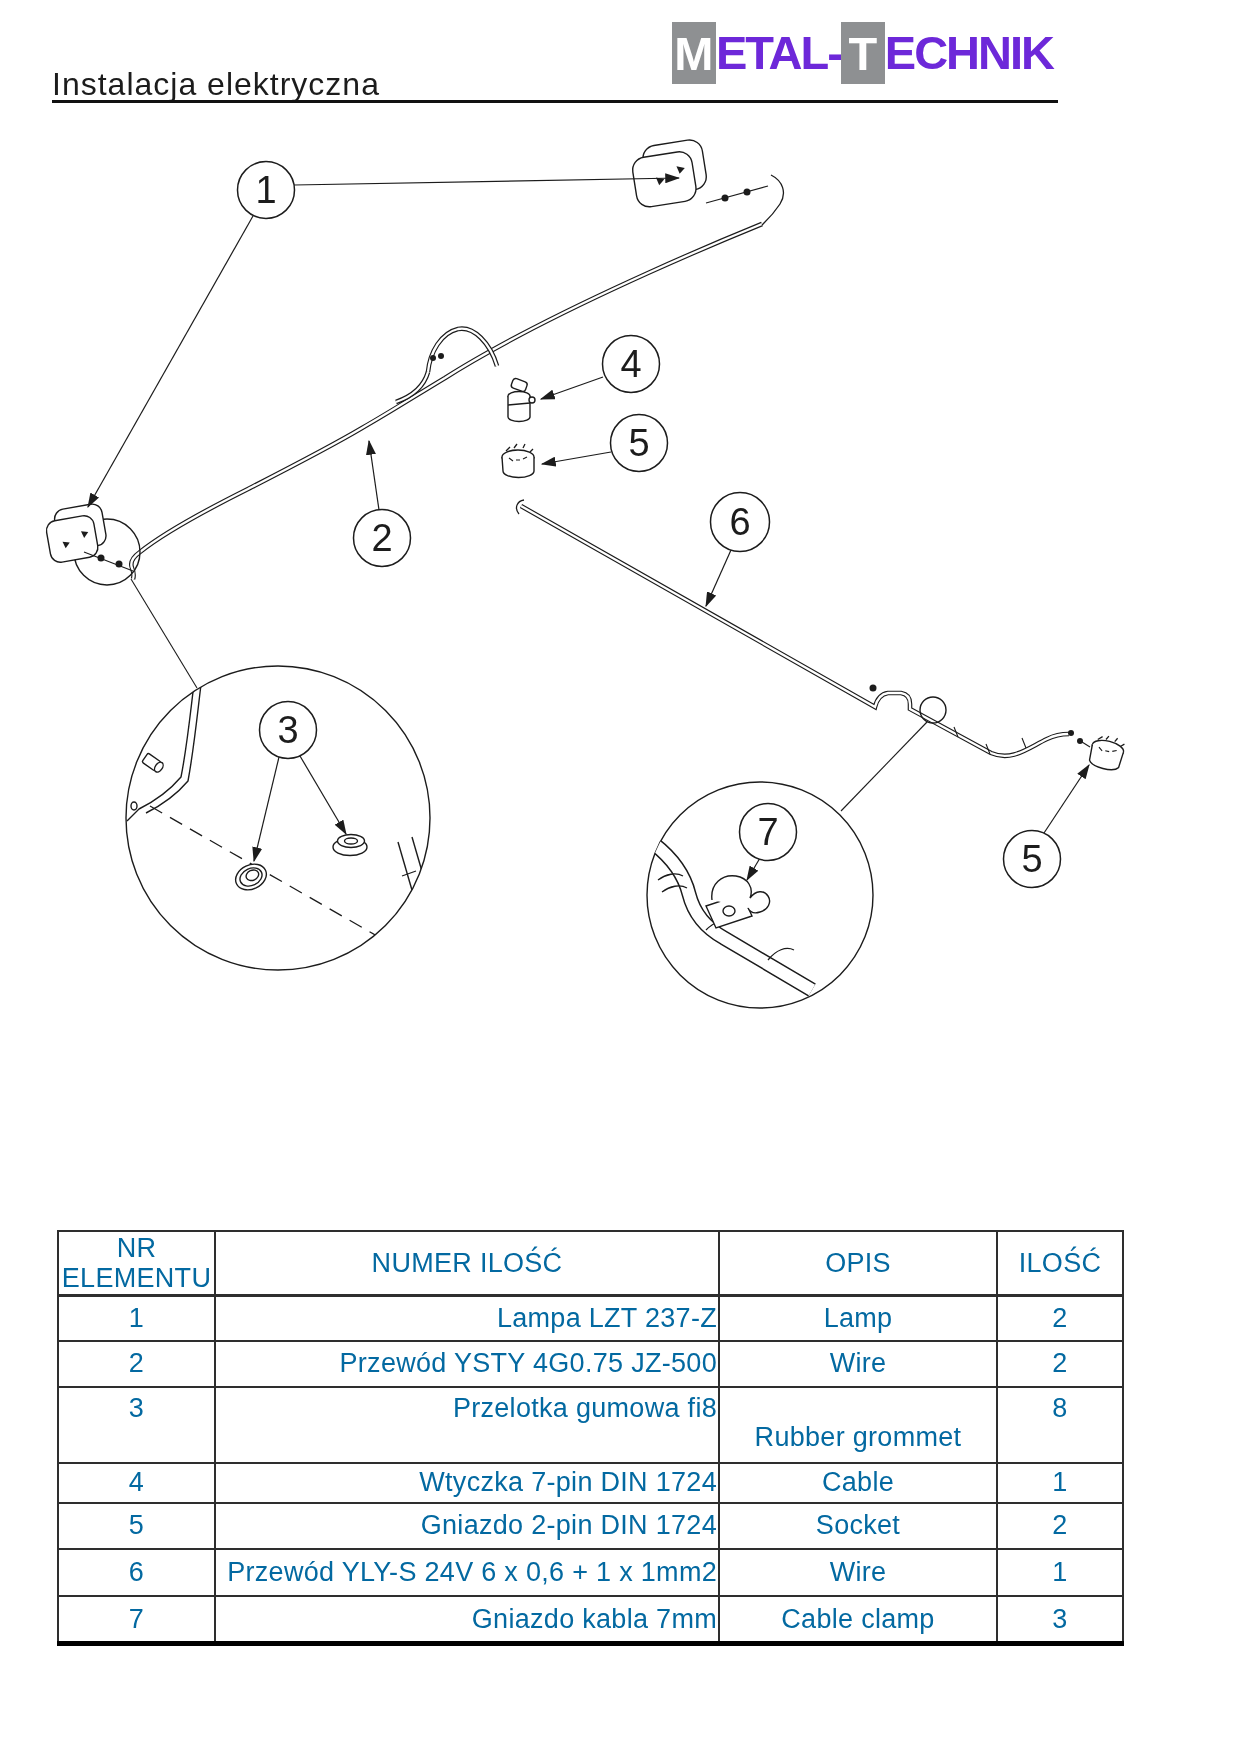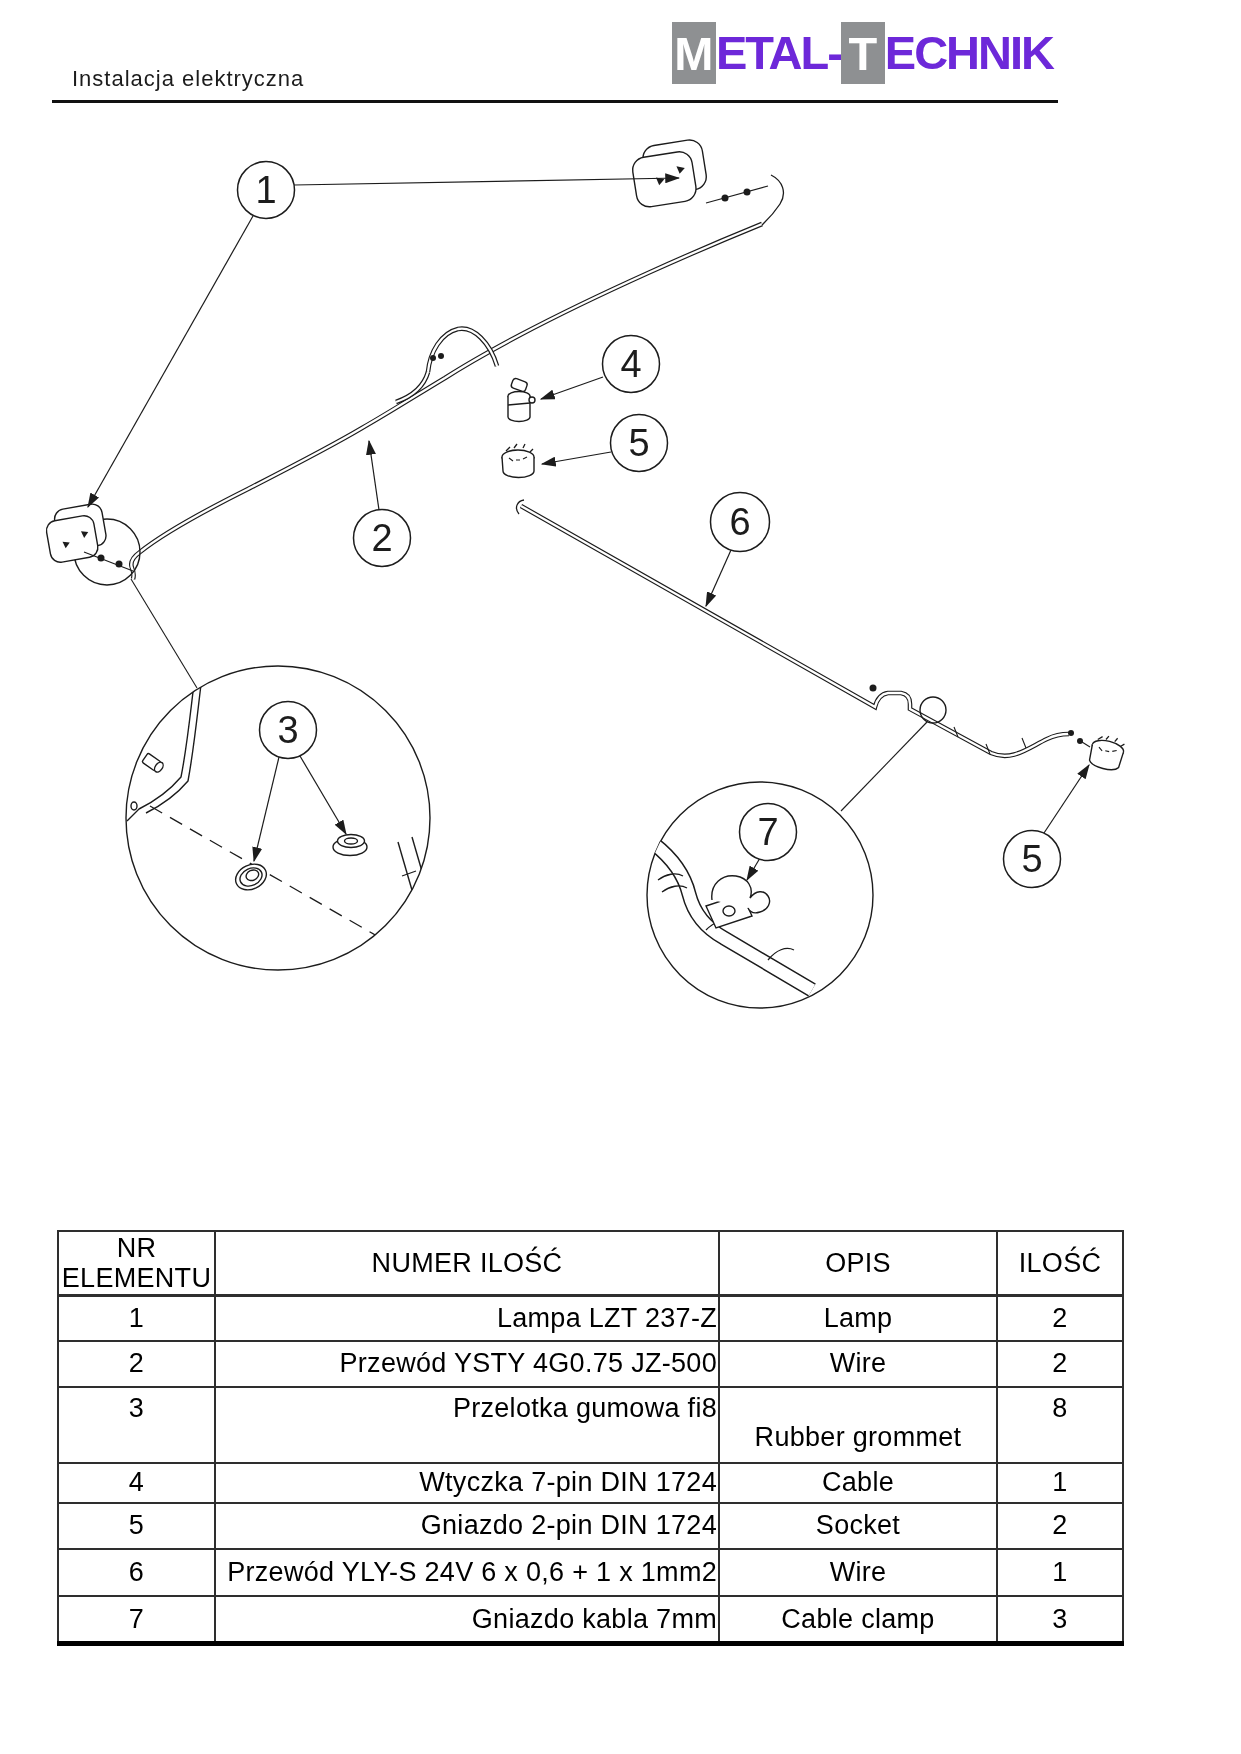--- a/index.html
+++ b/index.html
@@ -1,19 +1,19 @@
 <!DOCTYPE html>
 <html><head>
 <meta charset="utf-8">
 <style>
   html,body{margin:0;padding:0;background:#ffffff;}
   body{width:1241px;height:1754px;position:relative;font-family:"Liberation Sans",sans-serif;color:#1f1f1f;overflow:hidden;}
 
   
-  .page-title{position:absolute;left:52px;top:66px;font-size:22px;font-weight:400;letter-spacing:1px;color:#1c1c1c;margin-left:20px;}
+  .page-title{position:absolute;left:52px;top:66px;font-size:32px;font-weight:400;letter-spacing:1px;color:#1c1c1c;}
   .title-rule{position:absolute;left:52px;top:100px;width:1006px;height:3px;background:#111;}
   .logo{position:absolute;top:22px;right:188px;display:flex;align-items:center;}
   .logo-block{width:44px;height:62px;background:#8e9092;color:#fff;display:flex;align-items:center;justify-content:center;font-weight:bold;font-size:47px;}
   .logo-blue{color:#6d28d9;font-weight:bold;font-size:47px;letter-spacing:-2px;line-height:62px;}
 
   
   .diagram{position:absolute;left:0;top:0;width:1241px;height:1754px;}
   .ln{stroke:#1c1c1c;stroke-width:1.3;fill:none;}
   .ln2{stroke:#1c1c1c;stroke-width:1.1;fill:none;}
   .w-out{stroke:#1c1c1c;stroke-width:4.6;fill:none;}
@@ -23,21 +23,21 @@
   .shape{stroke:#1c1c1c;stroke-width:1.4;fill:#ffffff;}
   .shape-n{stroke:#1c1c1c;stroke-width:1.4;fill:none;}
   .dot{fill:#1c1c1c;stroke:none;}
   .co{fill:#ffffff;stroke:#1c1c1c;stroke-width:1.5;}
   .co-t{font-family:"Liberation Sans",sans-serif;font-size:38px;fill:#1c1c1c;text-anchor:middle;}
   .ld{stroke:#1c1c1c;stroke-width:1.2;fill:none;}
   .dash{stroke:#1c1c1c;stroke-width:1.3;fill:none;stroke-dasharray:14 9;}
   .dcirc{fill:none;stroke:#1c1c1c;stroke-width:1.4;}
 
   
-  .parts-table{position:absolute;left:57px;top:1230px;border-collapse:collapse;table-layout:fixed;width:1065px;font-size:27px;letter-spacing:0.3px;color:#000000;}
+  .parts-table{position:absolute;left:57px;top:1230px;border-collapse:collapse;table-layout:fixed;width:1065px;font-size:27px;letter-spacing:0.3px;color:#0369a1;}
   .parts-table td,.parts-table th{border:2px solid #2e2e2e;font-weight:400;overflow:hidden;white-space:nowrap;}
   .parts-table{border:2px solid #222;border-bottom:5px solid #000;}
   .parts-table thead th{border-bottom:3px solid #2e2e2e;text-align:center;line-height:1.12;}
   .cell-c{text-align:center;}
   .cell-l{text-align:right;padding-left:6px;}
   .row3 td{vertical-align:top;padding-top:5px;}
   .row3 td.desc-cell{vertical-align:bottom;padding-bottom:9px;border-radius:24px;}
 </style>
 </head>
 <body>

